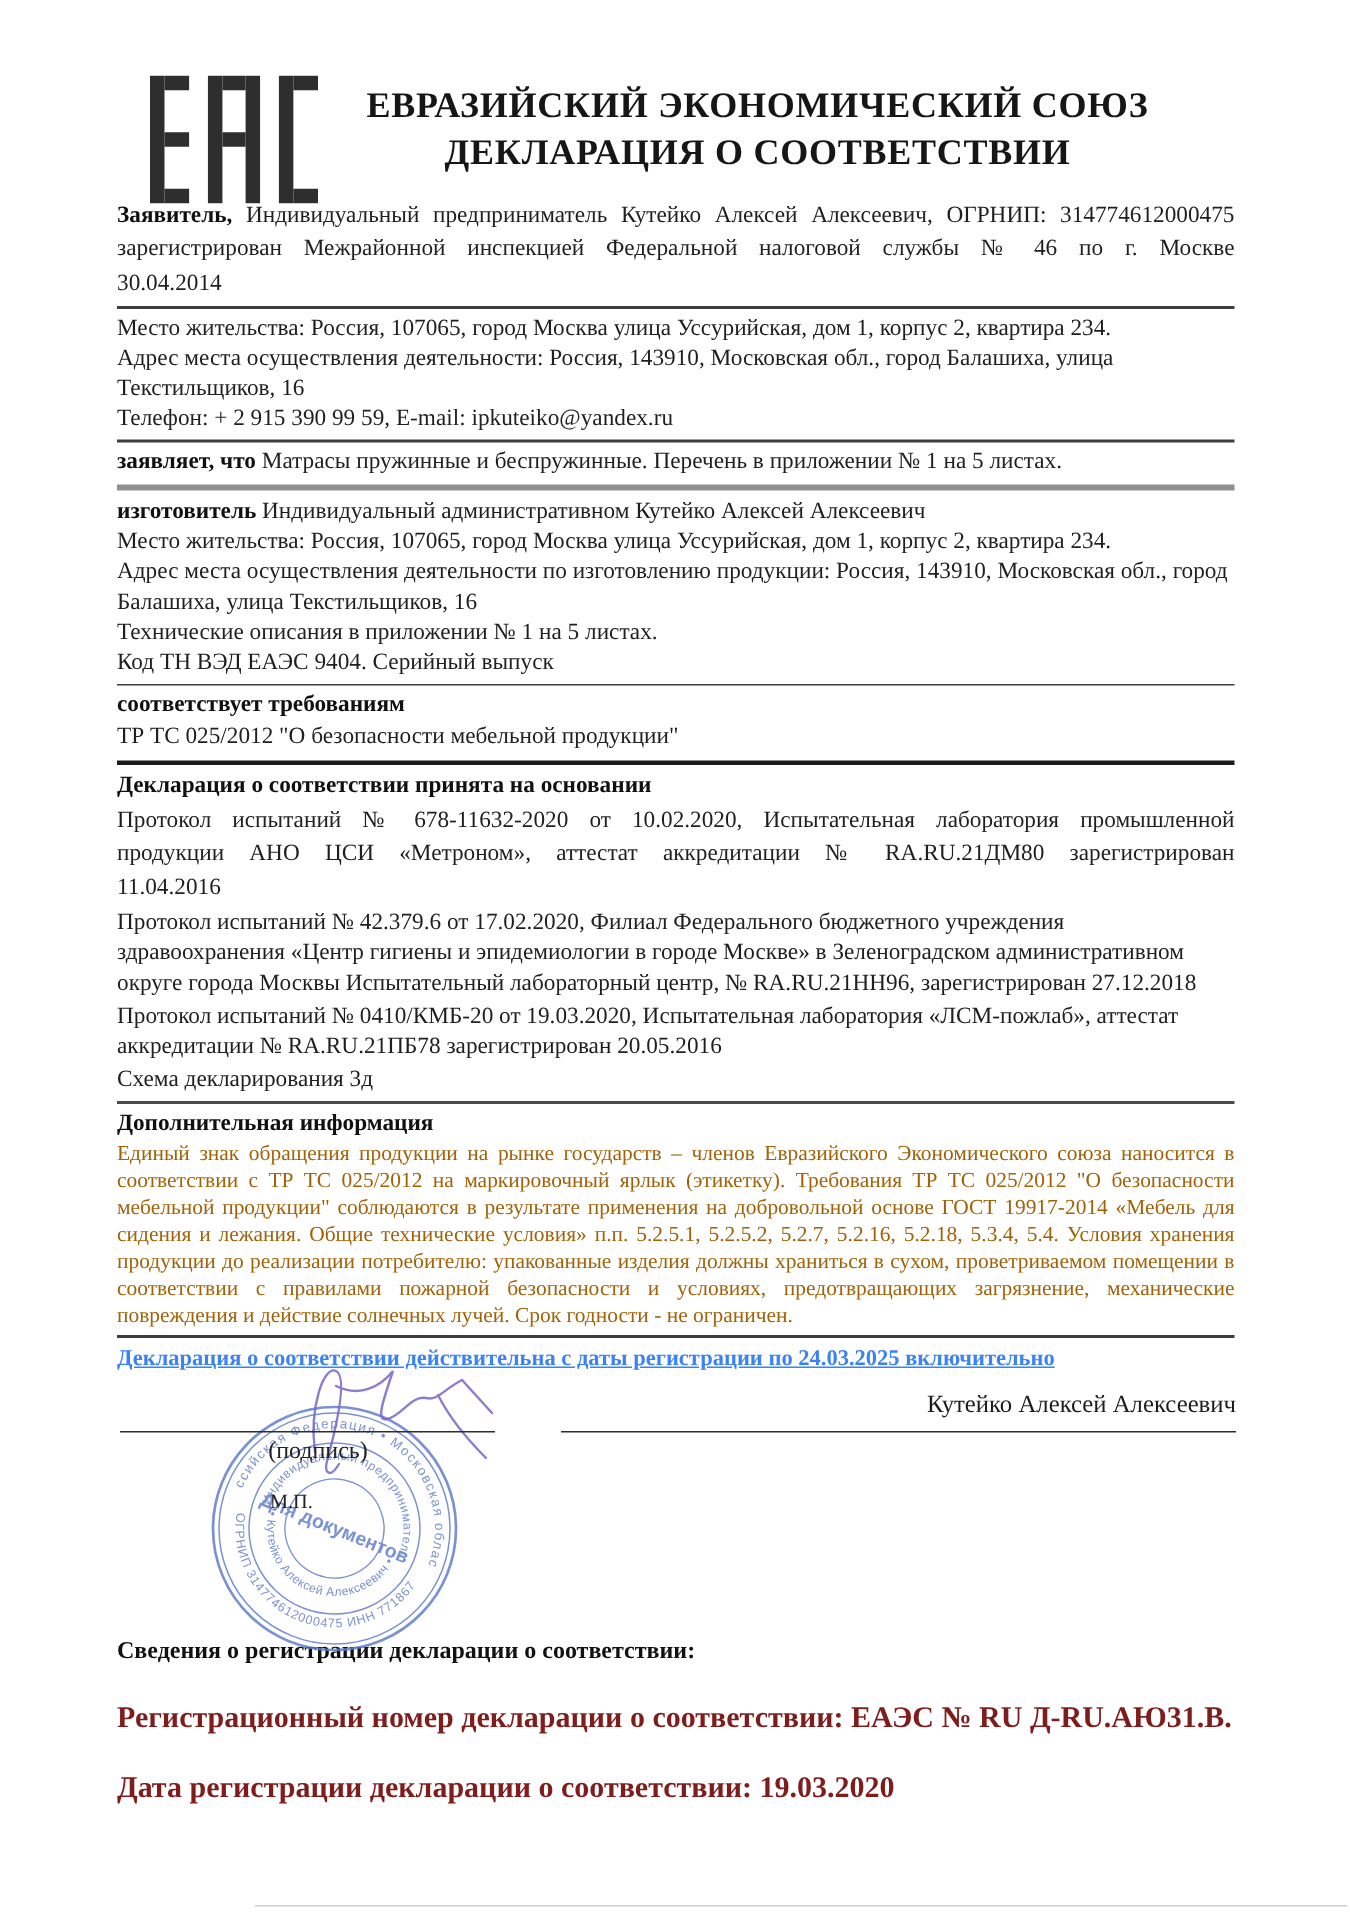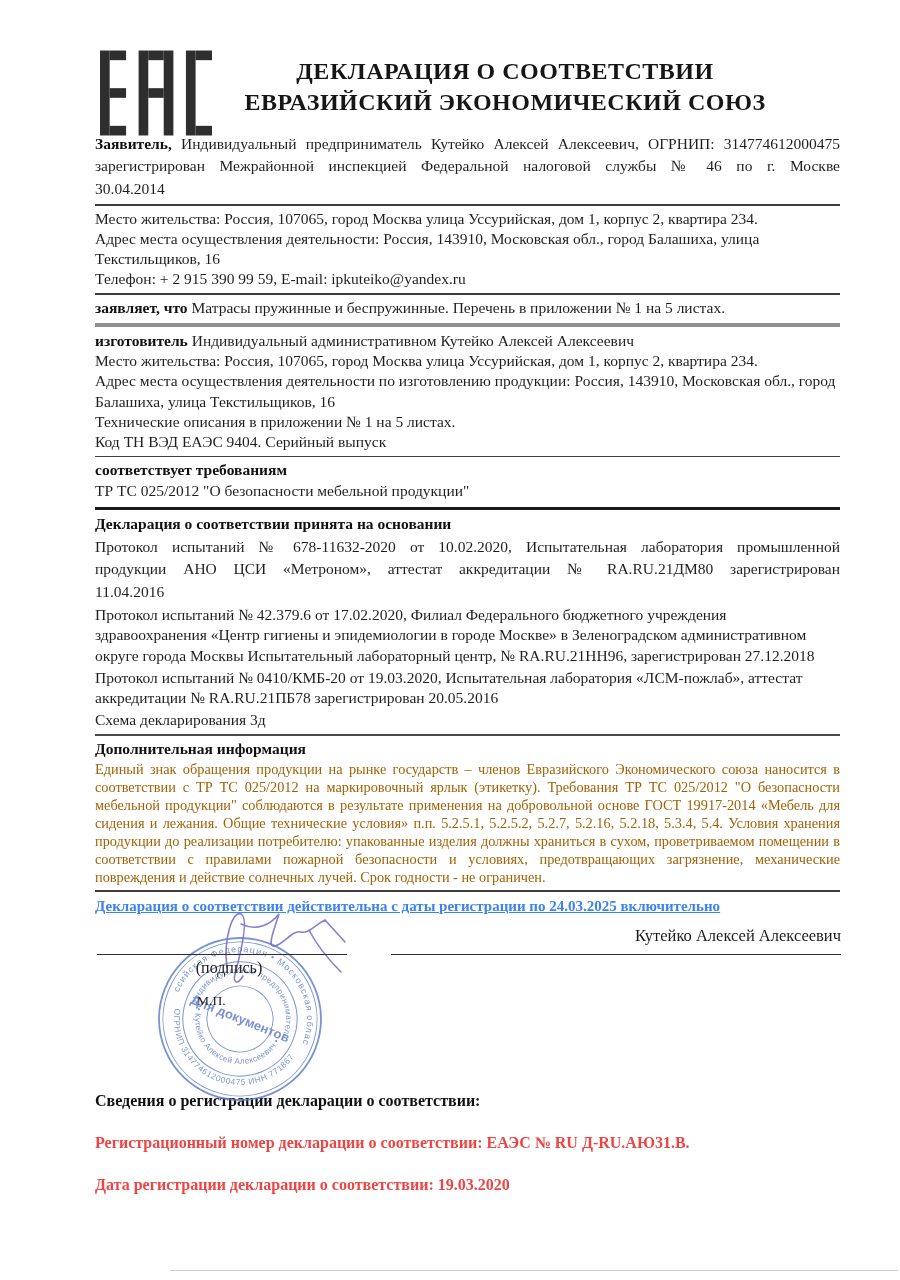--- a/index.html
+++ b/index.html
@@ -4,21 +4,21 @@
 <style>
   html,body{margin:0;padding:0;}
   body{background:#e8e8e8;}
   .page{position:relative;width:900px;height:1280px;background:#ffffff;margin:0 auto;
         font-family:"Liberation Serif","DejaVu Serif",serif;color:#1f1f1f;overflow:hidden;}
   
   .logo{position:absolute;left:100px;top:47px;width:112px;height:92px;}
   .titles{position:absolute;left:210px;top:56px;width:590px;text-align:center;}
   .titles .tl{font-weight:bold;font-size:24px;line-height:31px;letter-spacing:0.5px;color:#161616;}
   
-  .col{position:absolute;left:95px;top:133px;width:745px;}
+  .col{position:absolute;left:78px;top:133px;width:745px;}
   .t{font-size:15.5px;line-height:1.3;margin:0;color:#1f1f1f;}
   .just{text-align:justify;}
   .sparse{word-spacing:4.5px;line-height:1.45;}
   b.lbl{color:#101010;}
   .rule{height:1.5px;background:#3d3d3d;margin:4px 0 3px 0;}
   .rule.gray-thick{height:4px;background:#8f8f8f;margin:5px 0 4px 0;}
   .rule.black-thick{height:3px;background:#1b1b1b;margin:6px 0 4px 0;}
   .rule.med{height:2px;background:#4a4a4a;}
   .sec{margin:0;}
   .basis p{margin:0 0 2px 0;}
@@ -32,21 +32,21 @@
   .sig-name{position:absolute;left:296px;top:2px;width:450px;text-align:right;font-size:16.5px;color:#1c1c1c;}
   .sig-sub{position:absolute;left:84px;top:35px;width:100px;text-align:center;font-size:16px;color:#222;}
   .sig-mp{position:absolute;left:102px;top:69px;font-size:13.5px;color:#222;}
   .sig-note{position:absolute;left:296px;top:37px;width:450px;text-align:center;
             font-family:"Liberation Sans","DejaVu Sans",sans-serif;font-size:10.6px;line-height:13px;color:#2a2a2a;}
   .stamp{position:absolute;left:-45px;top:-22px;}
   .pen{position:absolute;left:118px;top:-22px;}
   
   .reg{margin-top:36px;}
   .reg .rh{font-weight:bold;font-size:16px;margin:0;color:#111;}
-  .reg .rl{font-weight:bold;font-size:16px;margin:24px 0 0 0;color:#ef4444;}
+  .reg .rl{font-weight:bold;font-size:20px;margin:24px 0 0 0;color:#7f1d1d;}
   .scan-edge{position:absolute;left:170px;top:1270px;width:728px;height:1px;background:#bdbdbd;opacity:.75;}
 </style>
 </head>
 <body>
 
 <div class="page">
 
   <svg class="logo" viewBox="0 0 116 88" aria-hidden="true">
     <g fill="#2e2e2e">
 
@@ -60,22 +60,22 @@
       <rect x="50" y="0" width="16" height="10"></rect>
       <rect x="50" y="39" width="16" height="10"></rect>
 
       <rect x="89" y="0" width="10" height="88"></rect>
       <rect x="99" y="0" width="17" height="10"></rect>
       <rect x="99" y="78" width="17" height="10"></rect>
     </g>
   </svg>
 
   <div class="titles">
+    <div class="tl">ЕВРАЗИЙСКИЙ ЭКОНОМИЧЕСКИЙ СОЮЗ</div>
     <div class="tl">ДЕКЛАРАЦИЯ О СООТВЕТСТВИИ</div>
-    <div class="tl">ЕВРАЗИЙСКИЙ ЭКОНОМИЧЕСКИЙ СОЮЗ</div>
   </div>
 
   <div class="col">
 
     <p class="t just sparse sec"><b class="lbl">Заявитель,</b> <span>Индивидуальный предприниматель Кутейко Алексей Алексеевич,  ОГРНИП: 314774612000475 зарегистрирован Межрайонной инспекцией Федеральной налоговой службы № 46 по г. Москве 30.04.2014</span></p>
 
     <div class="rule"></div>
 
     <div class="sec">
       <p class="t">Место жительства: Россия, 107065, город Москва улица Уссурийская, дом 1, корпус 2, квартира 234.</p>

